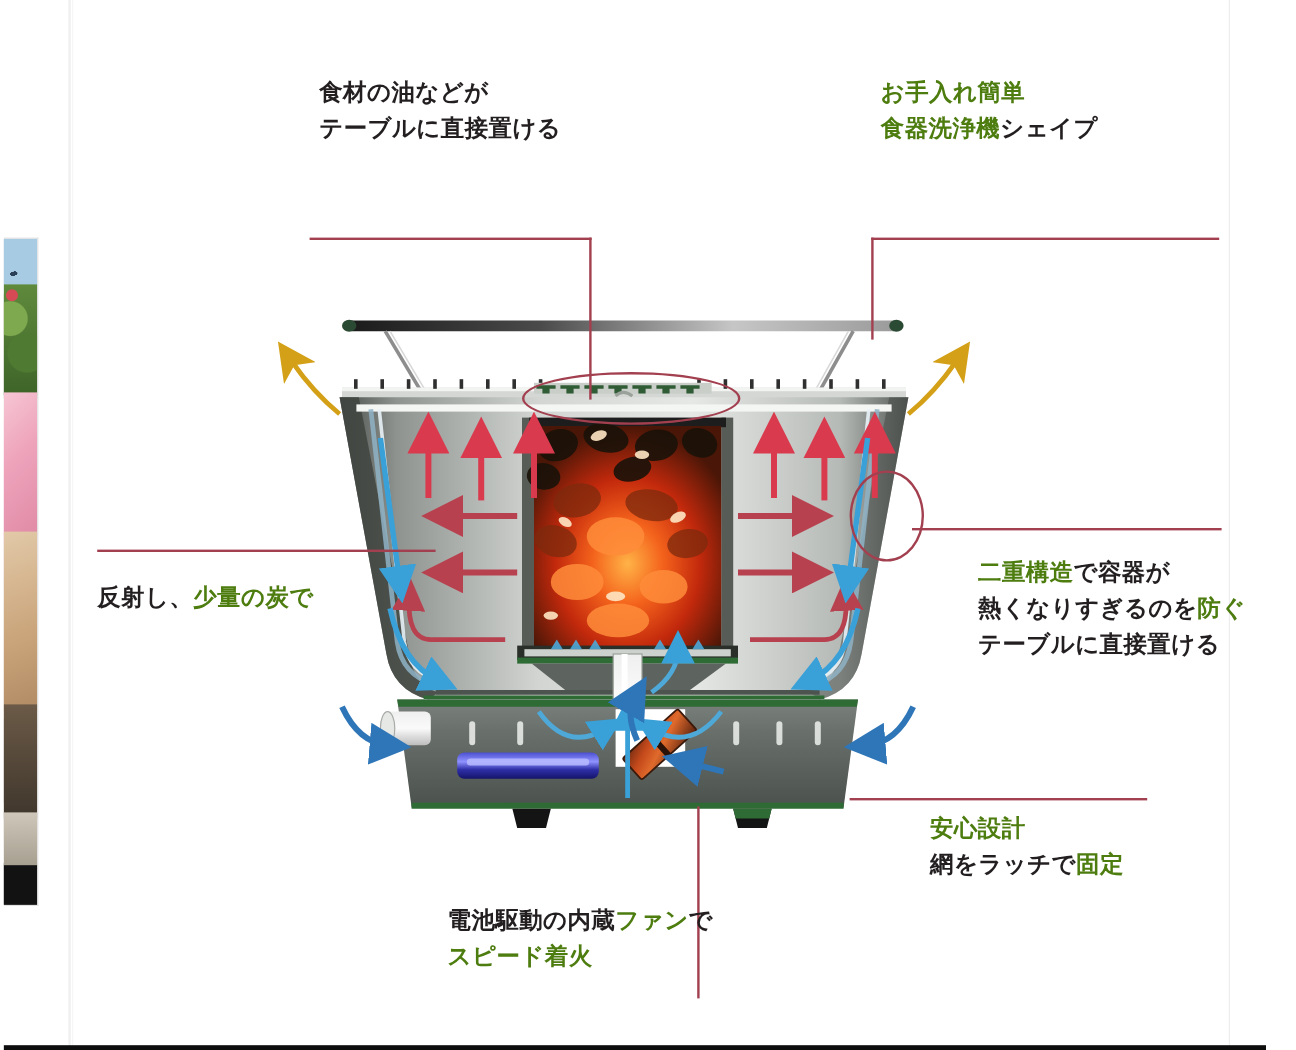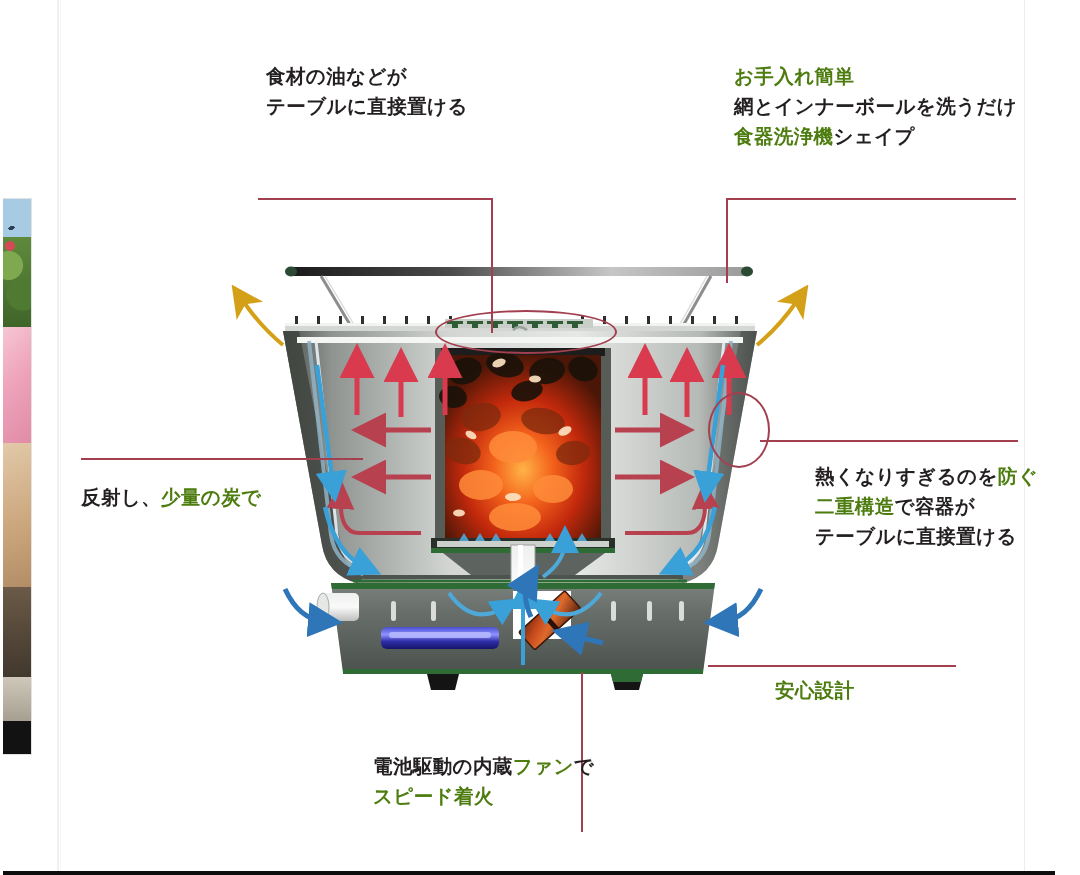--- a/index.html
+++ b/index.html
@@ -401,32 +401,32 @@
   <div class="lead lead-h l4h"></div>
   <div class="lead lead-h l5h"></div>
   <div class="lead lead-v l6v"></div>
 
   <div class="tblock tb-topleft">
       <div><span>食材の油などが</span></div>
       <div><span>テーブルに直接置ける</span></div>
     </div>
   <div class="tblock tb-topright">
       <div><span class="red">お手入れ簡単</span></div>
-      <div><span>網とインナーボールを洗うだけ</span></div>
       <div><span class="red">食器洗浄機</span><span>シェイプ</span></div>
     </div>
   <div class="tblock tb-left">
       <div><span>反射し、</span><span class="red">少量の炭で</span></div>
     </div>
   <div class="tblock tb-right">
+      <div><span class="red">二重構造</span><span>で容器が</span></div>
       <div><span>熱くなりすぎるのを</span><span class="red">防ぐ</span></div>
-      <div><span class="red">二重構造</span><span>で容器が</span></div>
       <div><span>テーブルに直接置ける</span></div>
     </div>
   <div class="tblock tb-bottomright">
       <div><span class="red">安心設計</span></div>
+      <div><span>網をラッチで</span><span class="red">固定</span></div>
     </div>
   <div class="tblock tb-bottom">
       <div><span>電池駆動の内蔵</span><span class="red">ファン</span><span>で</span></div>
       <div><span class="red">スピード着火</span></div>
     </div>
 
 </div>
 
 </body></html>

